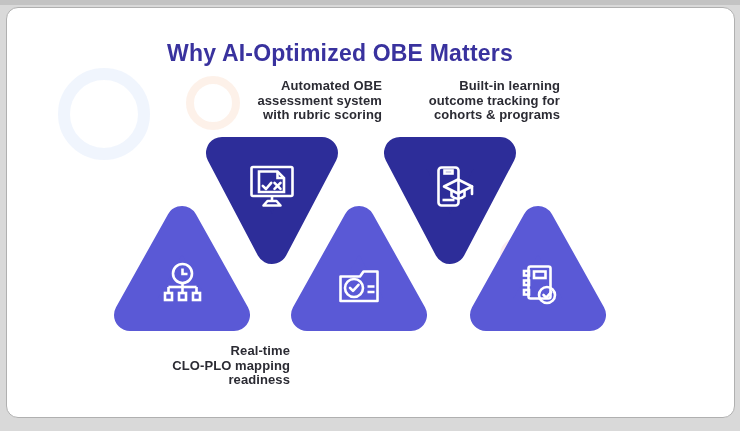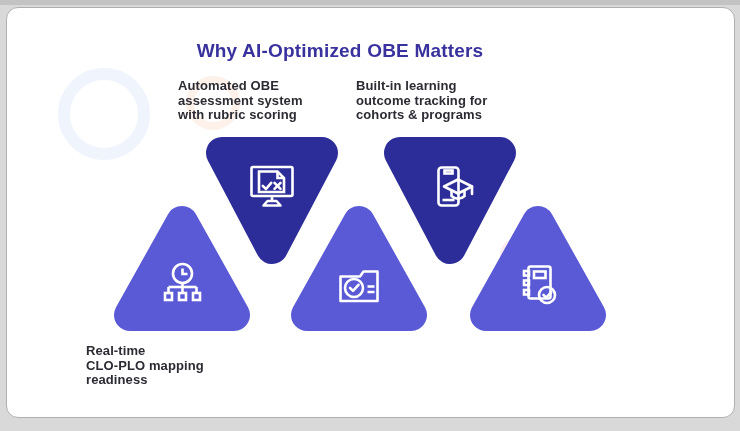--- a/index.html
+++ b/index.html
@@ -23,27 +23,27 @@
   }
   .ring { position: absolute; border-radius: 50%; z-index: 1; }
   .ring1 { left: 58px; top: 68px; width: 92px; height: 92px; border: 12px solid rgba(206,221,247,0.30); }
   .ring2 { left: 186px; top: 76px; width: 54px; height: 54px; border: 8px solid rgba(248,212,186,0.32); }
   .ring3 { left: 500px; top: 238px; width: 34px; height: 34px; border: 6px solid rgba(246,190,210,0.30); }
   .ring4 { left: 430px; top: 186px; width: 40px; height: 40px; border: 7px solid rgba(250,216,172,0.26); }
 
   .title {
     position: absolute; left: 0; top: 40px; width: 680px;
     text-align: center;
-    font-size: 19px; font-weight: 700; letter-spacing: 0.2px;
+    font-size: 23px; font-weight: 700; letter-spacing: 0.2px;
     color: #39329e;
     z-index: 2;
   }
   .label {
     position: absolute;
-    text-align: left;
+    text-align: right;
     font-size: 13px; font-weight: 700;
     line-height: 14.5px;
     letter-spacing: 0.1px;
     color: #2b2b33;
     white-space: pre-line;
     z-index: 2;
   }
   .label-a { left: 178px; top: 79px;  width: 204px; }
   .label-b { left: 356px; top: 79px;  width: 204px; }
   .label-c { left: 86px;  top: 344px; width: 204px; }

